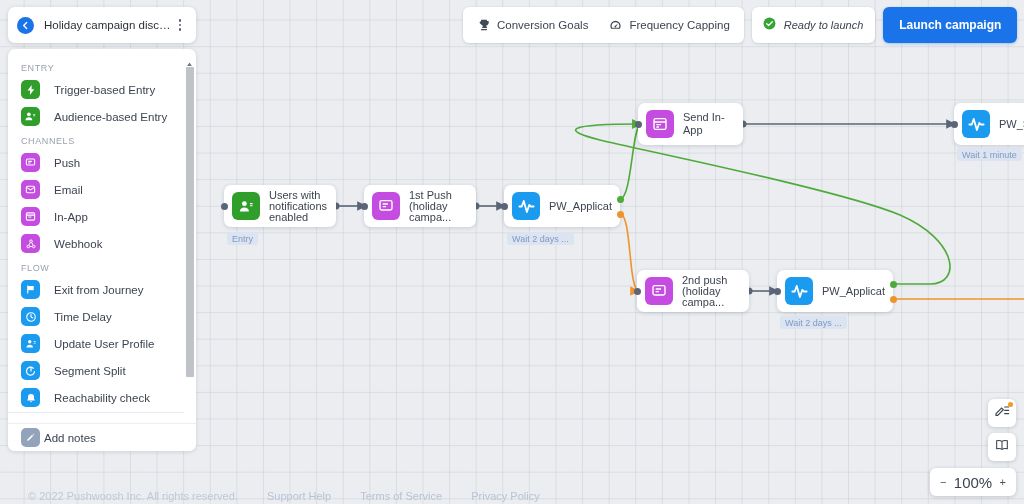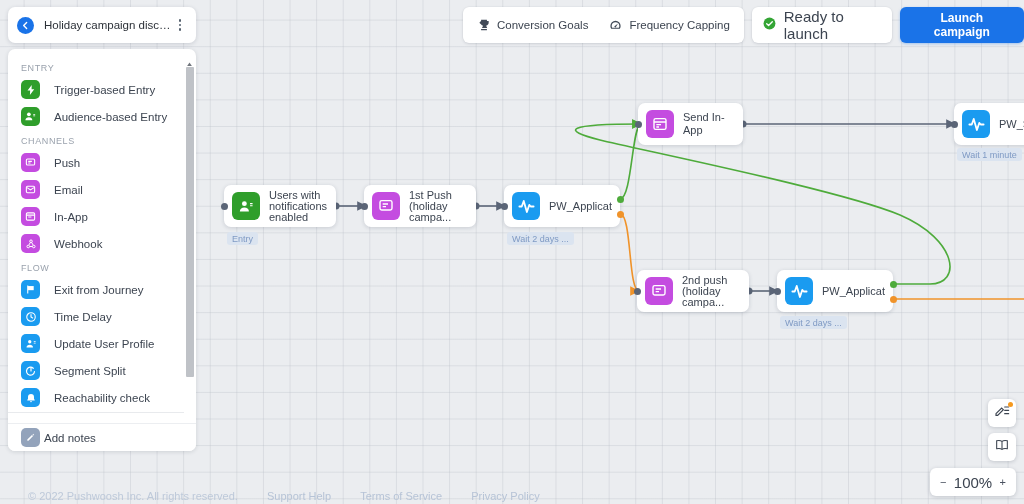--- a/index.html
+++ b/index.html
@@ -36,21 +36,21 @@
     height: 36px; background: #fff; border-radius: 6px; display: flex; align-items: center;
     box-shadow: 0 1px 3px rgba(30,40,60,.13), 0 0 0 .5px rgba(30,40,60,.04);
     padding: 0 4px;
   }
   .tb-item {
     display: flex; align-items: center; gap: 6px; height: 30px; padding: 0 10px;
     font-size: 11.5px; color: #3c4450; border-radius: 4px; cursor: pointer; white-space: nowrap;
   }
   .tb-item svg { display: block; }
   .status-group { padding: 0 12px 0 10px; }
-  .status-txt { font-size: 15px; color: #3c4450; margin-left: 7px; }
+  .status-txt { font-size: 11px; color: #3c4450; margin-left: 7px; font-style: italic; }
   .launch-btn {
     height: 36px; background: #1a73e8; color: #fff; border: none; border-radius: 6px;
     font-size: 12px; font-weight: bold; padding: 0 16px; cursor: pointer;
     font-family: "Liberation Sans", sans-serif;
     box-shadow: 0 1px 3px rgba(26,115,232,.35);
   }
 
   
   .titlebar {
     position: absolute; top: 7px; left: 8px; width: 188px; height: 36px; background: #fff;

